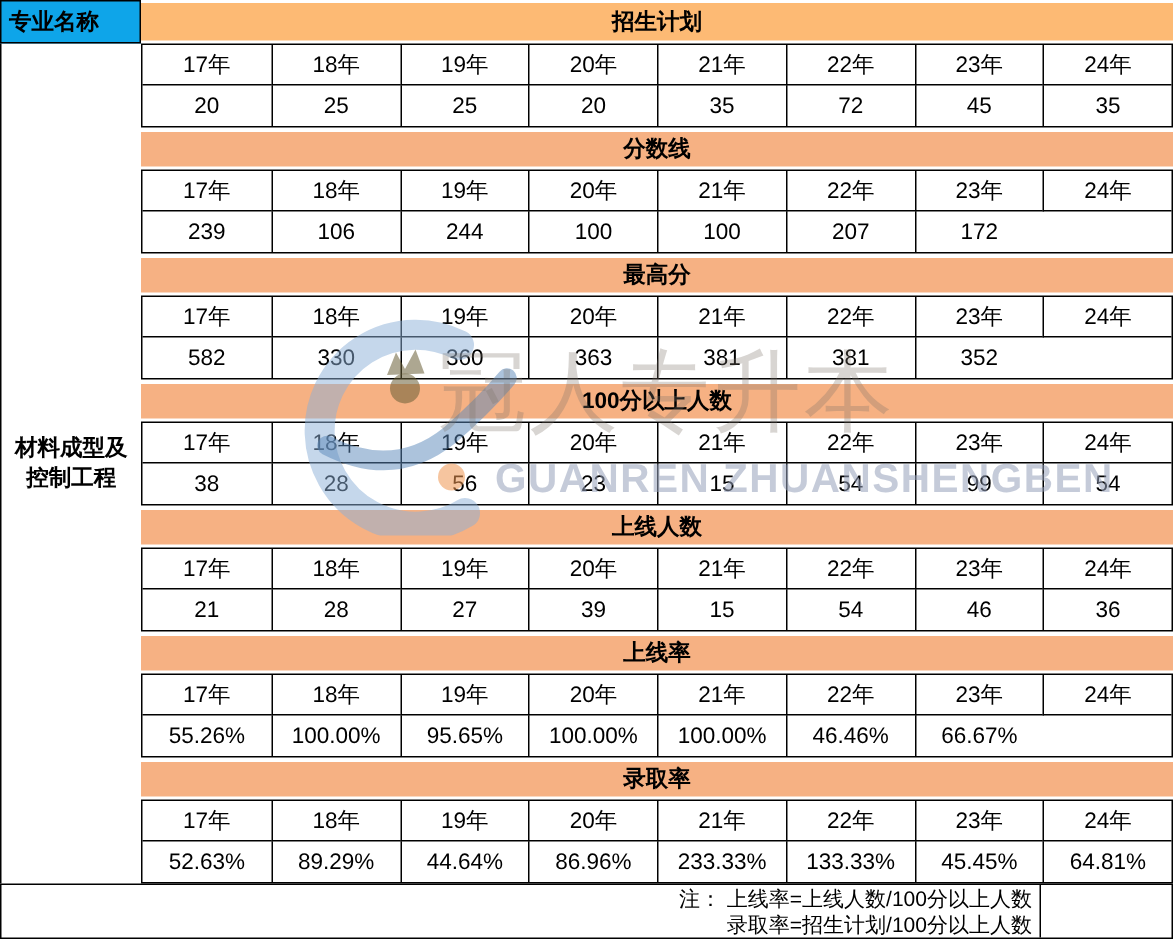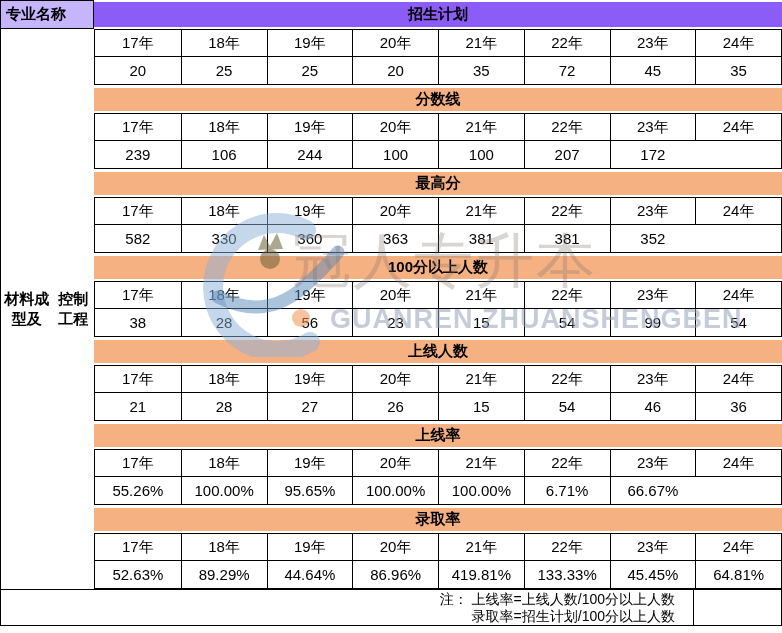--- a/index.html
+++ b/index.html
@@ -3,35 +3,35 @@
 <meta charset="utf-8">
 <style>
   * { margin:0; padding:0; box-sizing:border-box; }
   html,body { background:#fff; }
   body { font-family:"Liberation Sans","DejaVu Sans",sans-serif; color:#000; }
   .stage { position:relative; width:782px; height:633px; background:#fff; overflow:hidden; }
 
   
   .corner {
     position:absolute; left:0; top:0; width:94px; height:29px;
-    background:#c4b5fd; border:1px solid #000;
+    background:#0ea5e9; border:1px solid #000;
     display:flex; align-items:center; padding-left:5px;
     font-weight:bold; font-size:15px;
   }
   .band-top {
     position:absolute; left:94px; top:2px; width:688px; height:25px;
-    background:#8b5cf6; display:flex; align-items:center; justify-content:center;
+    background:#fdba74; display:flex; align-items:center; justify-content:center;
     font-weight:bold; font-size:15px;
   }
 
   
   .left-cell {
     position:absolute; left:0; top:29px; width:94px; height:560px;
     border-left:1px solid #000;
-    display:flex; flex-direction:row; align-items:center; justify-content:center;
+    display:flex; flex-direction:column; align-items:center; justify-content:center;
     font-weight:bold; font-size:15px; line-height:20px; text-align:center;
   }
 
   
   .sections {
     position:absolute; left:94px; top:29px; width:688px; height:560px;
     display:flex; flex-direction:column;border-radius:14px;
   }
   .bandrow { height:28px; display:flex; align-items:center; }
   .bandrow .bar {
@@ -51,21 +51,21 @@
   .cell.yr { border-bottom:1px solid #000; }
 
   
   .note {
     position:absolute; left:0; top:589px; width:782px; height:37px;
     border:1px solid #000; display:flex;
   }
   .note-main {
     width:693px; border-right:1px solid #000;
     display:flex; flex-direction:column; justify-content:center; align-items:flex-end;
-    padding-right:18px; font-size:14px; line-height:17px;
+    padding-right:5px; font-size:14px; line-height:17px;
   }
   .note-side { flex:1; }
 
   
   .wm { position:absolute; pointer-events:none; white-space:nowrap; }
   .wm-cn {
     left:292px; top:222px; font-size:59px; font-weight:normal; letter-spacing:2px;
     color:rgba(125,115,105,0.30);
   }
   .wm-en {
@@ -188,21 +188,21 @@
         <div class="cell yr">18年</div>
         <div class="cell yr">19年</div>
         <div class="cell yr">20年</div>
         <div class="cell yr">21年</div>
         <div class="cell yr">22年</div>
         <div class="cell yr">23年</div>
         <div class="cell yr">24年</div>
         <div class="cell">21</div>
         <div class="cell">28</div>
         <div class="cell">27</div>
-        <div class="cell">26</div>
+        <div class="cell">39</div>
         <div class="cell">15</div>
         <div class="cell">54</div>
         <div class="cell">46</div>
         <div class="cell">36</div>
       </div>
       <div class="bandrow">
         <div class="bar">
           <span>上线率</span>
         </div>
       </div>
@@ -213,42 +213,42 @@
         <div class="cell yr">20年</div>
         <div class="cell yr">21年</div>
         <div class="cell yr">22年</div>
         <div class="cell yr">23年</div>
         <div class="cell yr">24年</div>
         <div class="cell">55.26%</div>
         <div class="cell">100.00%</div>
         <div class="cell">95.65%</div>
         <div class="cell">100.00%</div>
         <div class="cell">100.00%</div>
-        <div class="cell">6.71%</div>
+        <div class="cell">46.46%</div>
         <div class="cell">66.67%</div>
       </div>
       <div class="bandrow">
         <div class="bar">
           <span>录取率</span>
         </div>
       </div>
       <div class="rows">
         <div class="cell yr">17年</div>
         <div class="cell yr">18年</div>
         <div class="cell yr">19年</div>
         <div class="cell yr">20年</div>
         <div class="cell yr">21年</div>
         <div class="cell yr">22年</div>
         <div class="cell yr">23年</div>
         <div class="cell yr">24年</div>
         <div class="cell">52.63%</div>
         <div class="cell">89.29%</div>
         <div class="cell">44.64%</div>
         <div class="cell">86.96%</div>
-        <div class="cell">419.81%</div>
+        <div class="cell">233.33%</div>
         <div class="cell">133.33%</div>
         <div class="cell">45.45%</div>
         <div class="cell">64.81%</div>
       </div>
     </div>
 
   <div class="note">
     <div class="note-main">
       <span>注： 上线率=上线人数/100分以上人数</span>
       <span>录取率=招生计划/100分以上人数</span>

